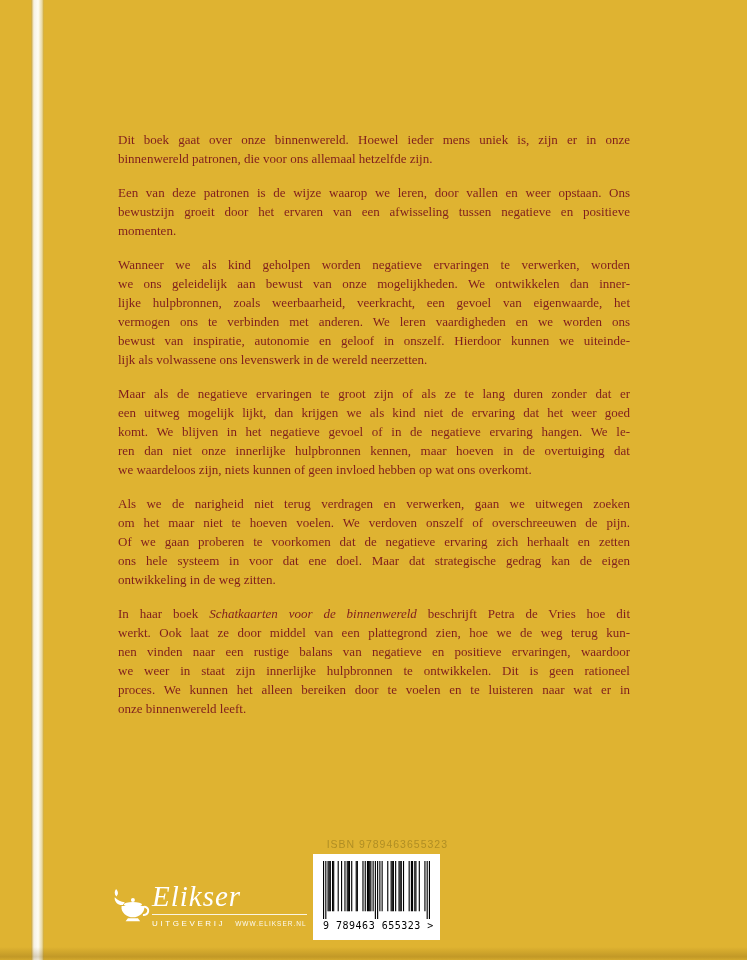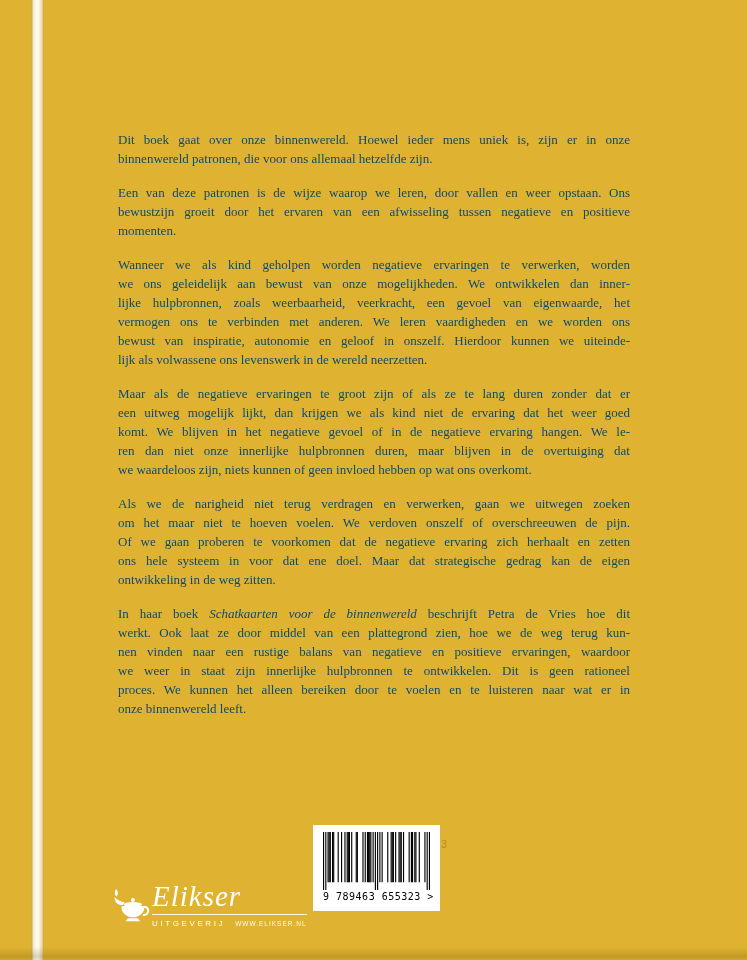--- a/index.html
+++ b/index.html
@@ -9,39 +9,39 @@
     font-family:"Liberation Serif",serif;
   }
   
   .spine-strip{
     position:absolute;left:31px;top:0;width:13px;height:100%;
     background:linear-gradient(90deg,#c9a028 0%,#f6f1e3 22%,#fffdf4 55%,#e8d8a0 85%,#cda42a 100%);
   }
   
   .body-text{
     position:absolute;left:118px;top:130px;width:512px;
-    color:#0c4a6e;font-size:13px;
+    color:#7f1d1d;font-size:13px;
   }
   .para{margin:0 0 15px 0;}
   .para:last-child{margin-bottom:12px;}
   .line{
     line-height:19px;height:19px;overflow:hidden;
     text-align:justify;text-align-last:justify;text-justify:inter-word;
   }
   .line.last{text-align-last:left;}
   .line em{font-style:italic;}
   
   .isbn-label{
     position:absolute;left:303px;top:838px;width:145px;
     text-align:right;font-family:"Liberation Sans",sans-serif;
     font-size:10.5px;letter-spacing:1px;color:#b08e24;
   }
   
   .barcode{
-    position:absolute;left:313px;top:825px;width:127px;height:86px;
+    position:absolute;left:313px;top:854px;width:127px;height:86px;
     background:#ffffff;box-sizing:border-box;padding:7px 10px 4px 10px;
   }
   .barcode svg{display:block;width:100%;height:58px;fill:#000;}
   .barcode-digits{
     font-family:"DejaVu Sans Mono",monospace;font-size:10px;
     letter-spacing:0.5px;text-align:center;color:#000;margin-top:1px;
     white-space:nowrap;
   }
   
   .publisher{
@@ -98,21 +98,21 @@
         <div class="line"><span>we ons geleidelijk aan bewust van onze mogelijkheden. We ontwikkelen dan inner-</span></div>
         <div class="line"><span>lijke hulpbronnen, zoals weerbaarheid, veerkracht, een gevoel van eigenwaarde, het</span></div>
         <div class="line"><span>vermogen ons te verbinden met anderen. We leren vaardigheden en we worden ons</span></div>
         <div class="line"><span>bewust van inspiratie, autonomie en geloof in onszelf. Hierdoor kunnen we uiteinde-</span></div>
         <div class="line last"><span>lijk als volwassene ons levenswerk in de wereld neerzetten.</span></div>
       </div>
       <div class="para">
         <div class="line"><span>Maar als de negatieve ervaringen te groot zijn of als ze te lang duren zonder dat er</span></div>
         <div class="line"><span>een uitweg mogelijk lijkt, dan krijgen we als kind niet de ervaring dat het weer goed</span></div>
         <div class="line"><span>komt. We blijven in het negatieve gevoel of in de negatieve ervaring hangen. We le-</span></div>
-        <div class="line"><span>ren dan niet onze innerlijke hulpbronnen duren, maar blijven in de overtuiging dat</span></div>
+        <div class="line"><span>ren dan niet onze innerlijke hulpbronnen kennen, maar hoeven in de overtuiging dat</span></div>
         <div class="line last"><span>we waardeloos zijn, niets kunnen of geen invloed hebben op wat ons overkomt.</span></div>
       </div>
       <div class="para">
         <div class="line"><span>Als we de narigheid niet terug verdragen en verwerken, gaan we uitwegen zoeken</span></div>
         <div class="line"><span>om het maar niet te hoeven voelen. We verdoven onszelf of overschreeuwen de pijn.</span></div>
         <div class="line"><span>Of we gaan proberen te voorkomen dat de negatieve ervaring zich herhaalt en zetten</span></div>
         <div class="line"><span>ons hele systeem in voor dat ene doel. Maar dat strategische gedrag kan de eigen</span></div>
         <div class="line last"><span>ontwikkeling in de weg zitten.</span></div>
       </div>
       <div class="para">

